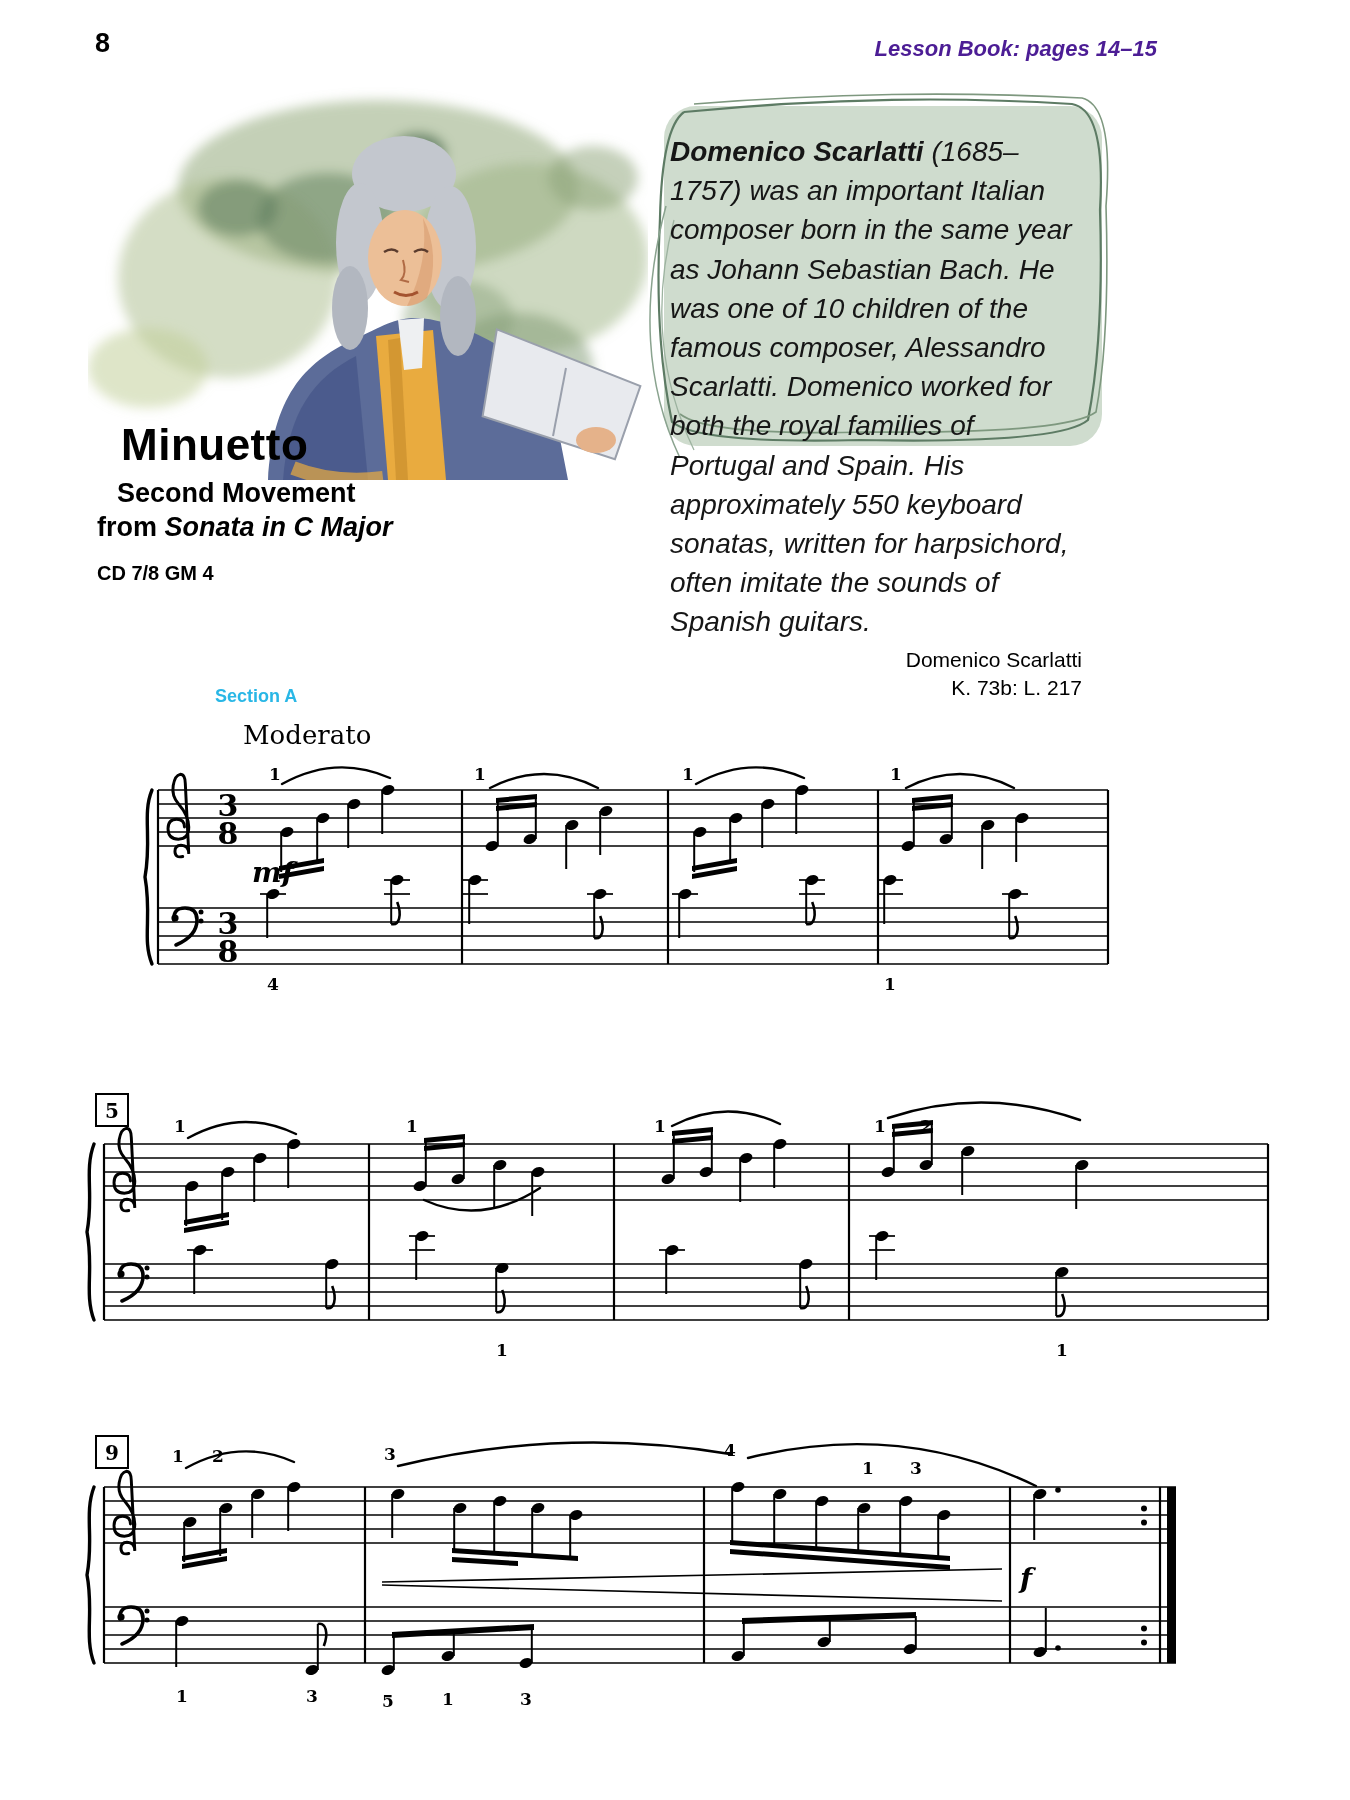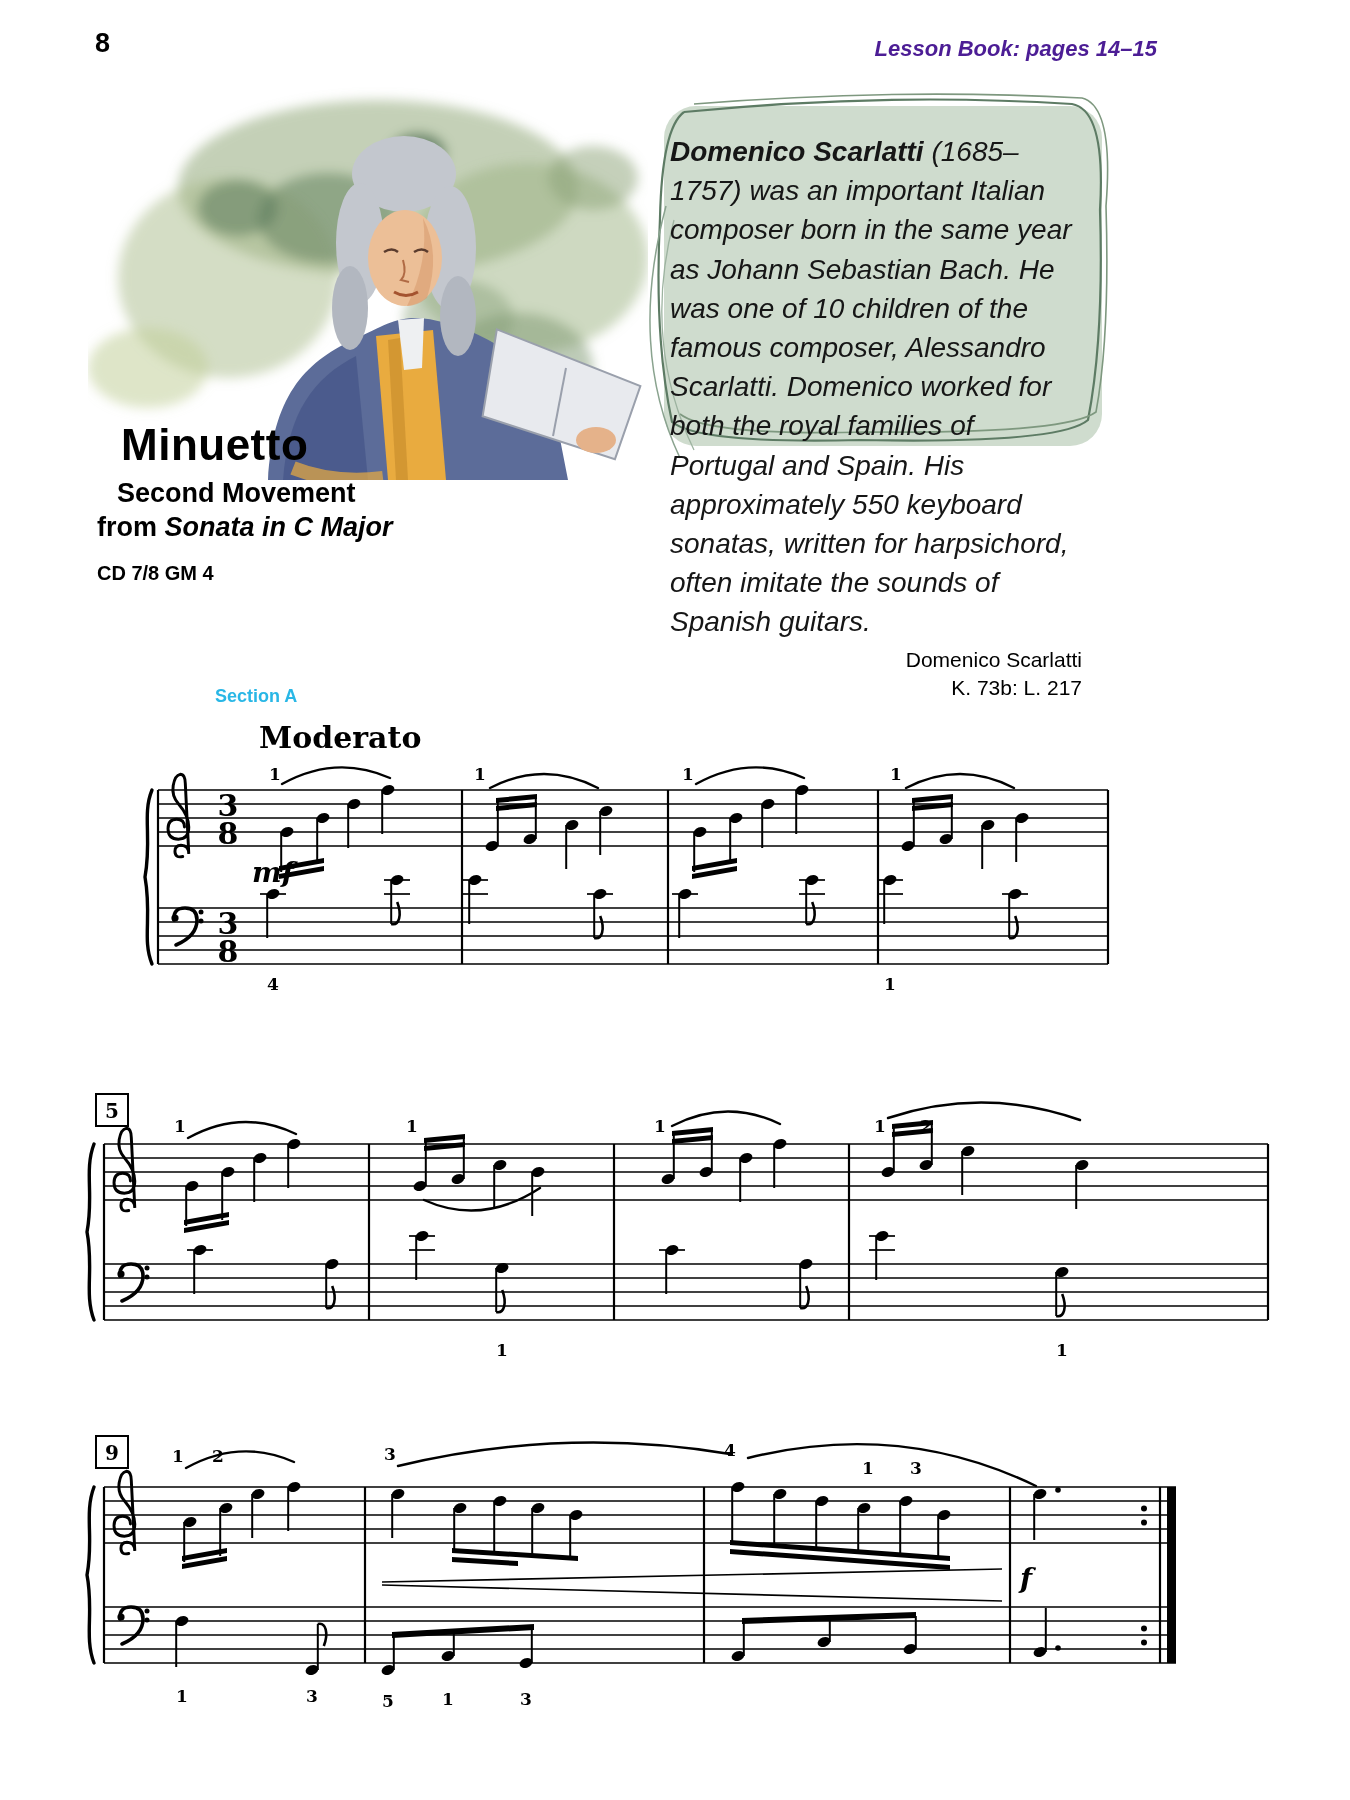--- a/index.html
+++ b/index.html
@@ -12,21 +12,21 @@
   .infobox-text{left:670px;top:132px;width:412px;font-size:28px;font-style:italic;line-height:1.4;color:#161616;}
   .infobox-text b{font-weight:bold;}
   
   .title-main{left:109px;top:420px;font-size:44px;font-weight:bold;letter-spacing:.5px;margin-left:12px;}
   .title-sub{left:97px;top:478px;font-size:27px;font-weight:bold;margin-left:20px;}
   .title-from{left:97px;top:512px;font-size:27px;font-weight:bold;}
   .title-from .work{font-style:italic;}
   .cd-line{left:97px;top:562px;font-size:20px;font-weight:bold;}
   .credit{right:268px;top:646px;font-size:21px;text-align:right;line-height:1.35;}
   .section-label{left:215px;top:686px;font-size:18px;font-weight:bold;color:#29b7e6;}
-  .tempo{left:259px;top:720px;font-size:30px;font-weight:bold;font-family:"DejaVu Serif",serif;}
+  .tempo{left:243px;top:720px;font-size:26px;font-weight:normal;font-family:"DejaVu Serif",serif;}
   
   .sline{stroke:#000;stroke-width:1.5;}
   .ledg{stroke:#000;stroke-width:1.7;}
   .bline{stroke:#000;stroke-width:2.2;}
   .stem{stroke:#000;stroke-width:2;}
   .slur{fill:none;stroke:#000;stroke-width:2.4;stroke-linecap:round;}
   .beam{fill:#000;stroke:none;}
   .brace{fill:none;stroke:#000;stroke-width:3.4;stroke-linecap:round;}
   .hairpin{stroke:#000;stroke-width:1.7;fill:none;}
   .fing{font:bold 17px "DejaVu Serif",serif;text-anchor:middle;}

